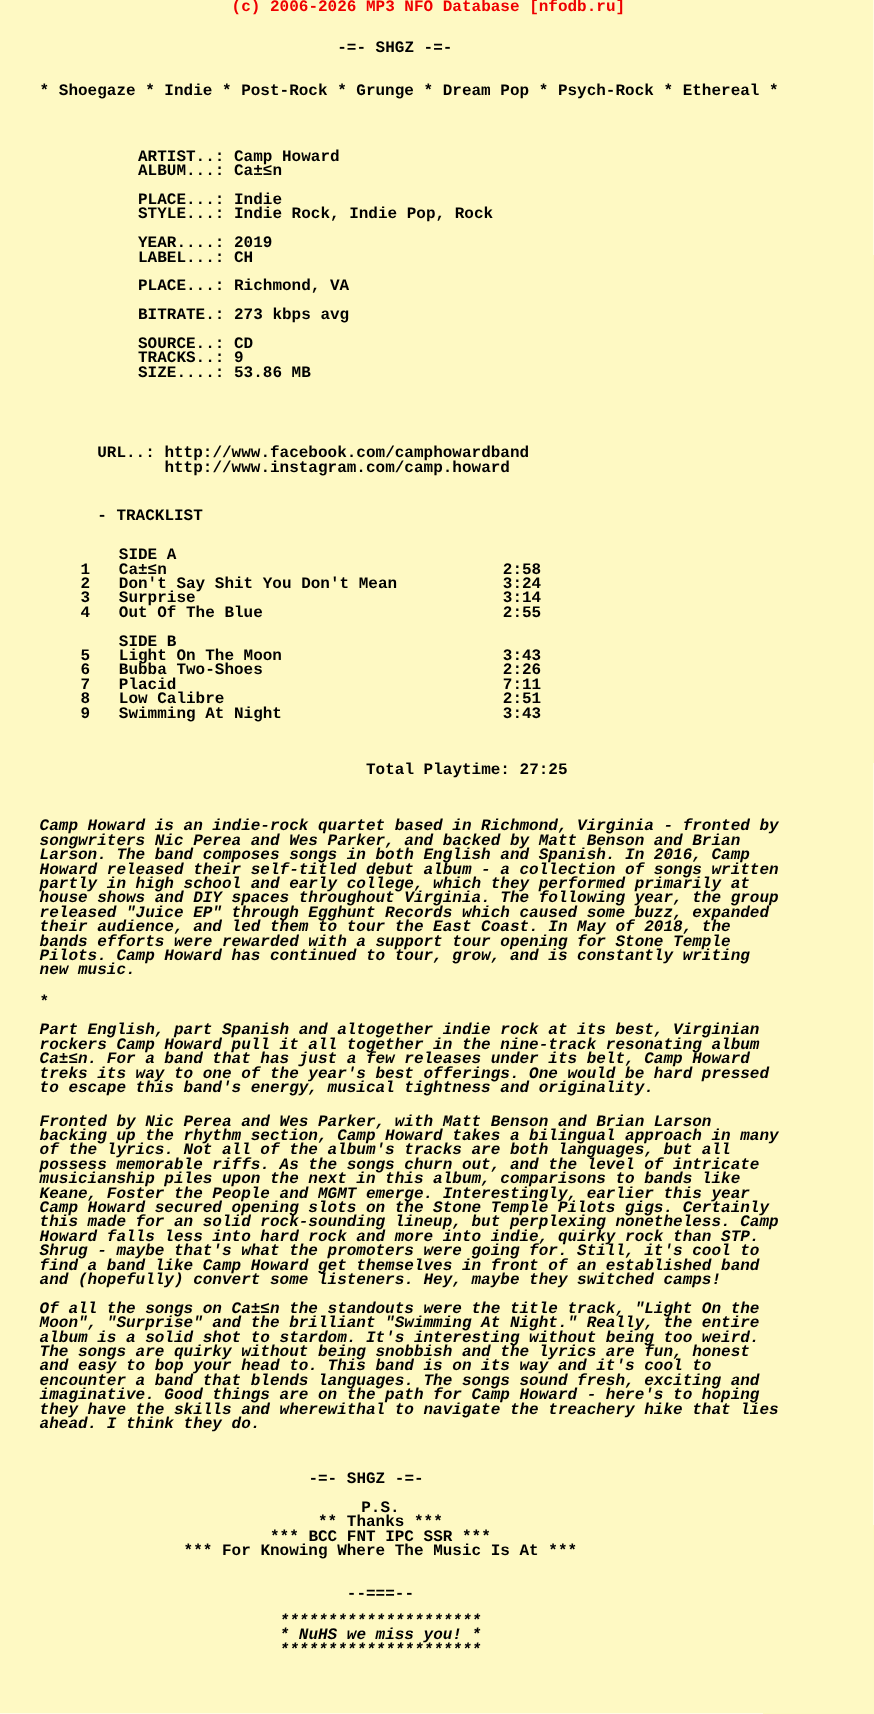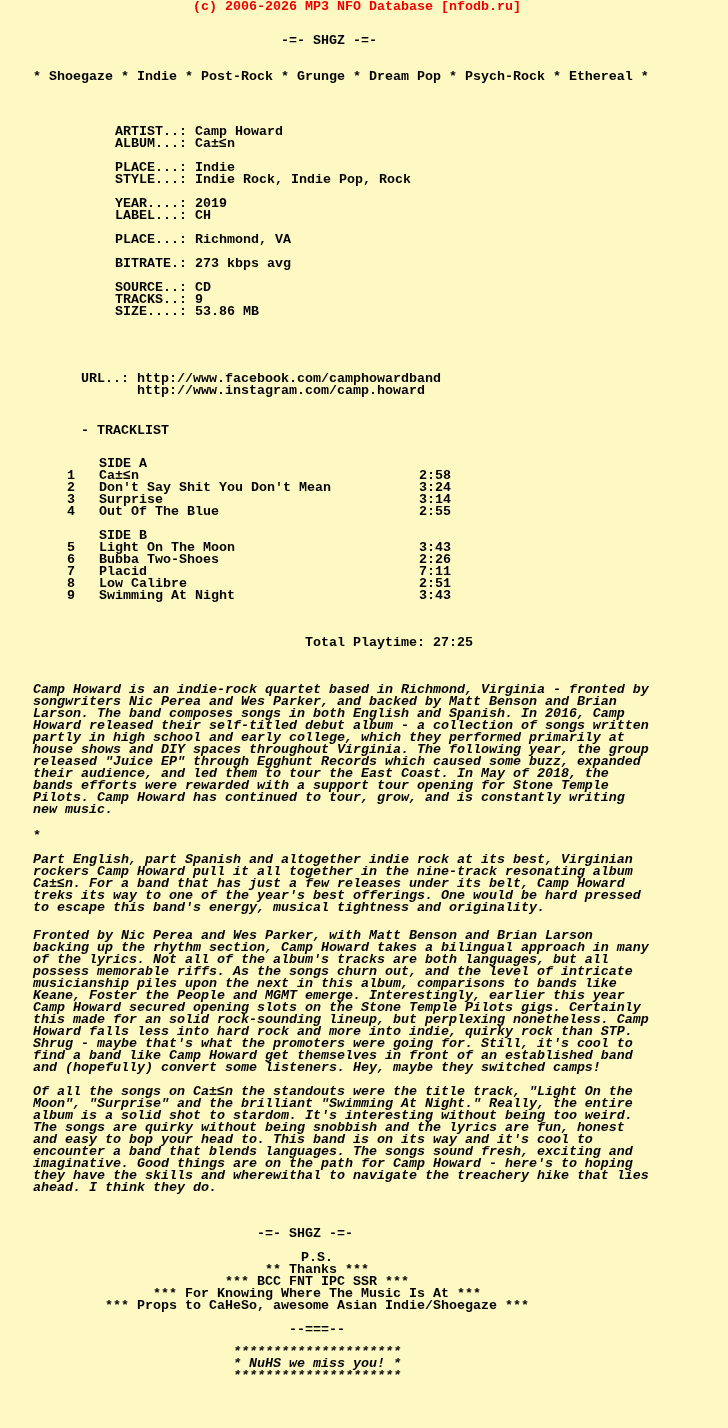--- a/index.html
+++ b/index.html
@@ -254,21 +254,20 @@
   <div class="line" style="left:257px; top:1228px">-=- SHGZ -=-</div>
 
   <div class="line" style="left:301px; top:1252px">P.S.</div>
 
   <div class="line" style="left:265px; top:1264px">** Thanks ***</div>
 
   <div class="line" style="left:225px; top:1276px">*** BCC FNT IPC SSR ***</div>
 
   <div class="line" style="left:153px; top:1288px">*** For Knowing Where The Music Is At ***</div>
 
-  <div class="line" style="left:105px; top:1300px">*** Props to CaHeSo, awesome Asian Indie/Shoegaze ***</div>
 
 
   <div class="line" style="left:289px; top:1324px">--===--</div>
 
   <div class="para" style="left:233px; top:1346px">*********************
 * NuHS we miss you! *
 *********************</div>
 
 </div>
 

